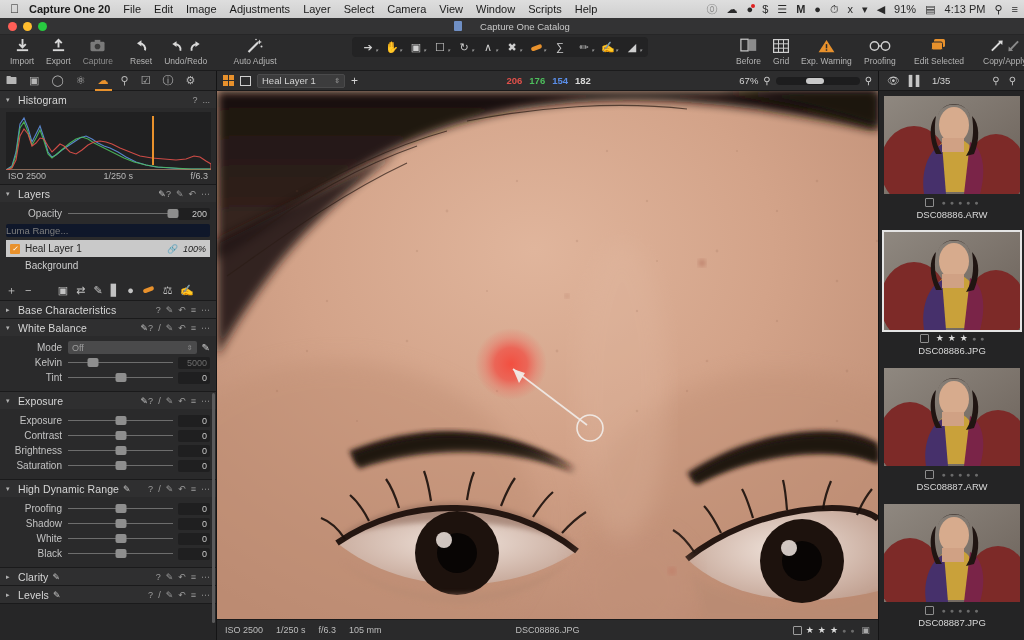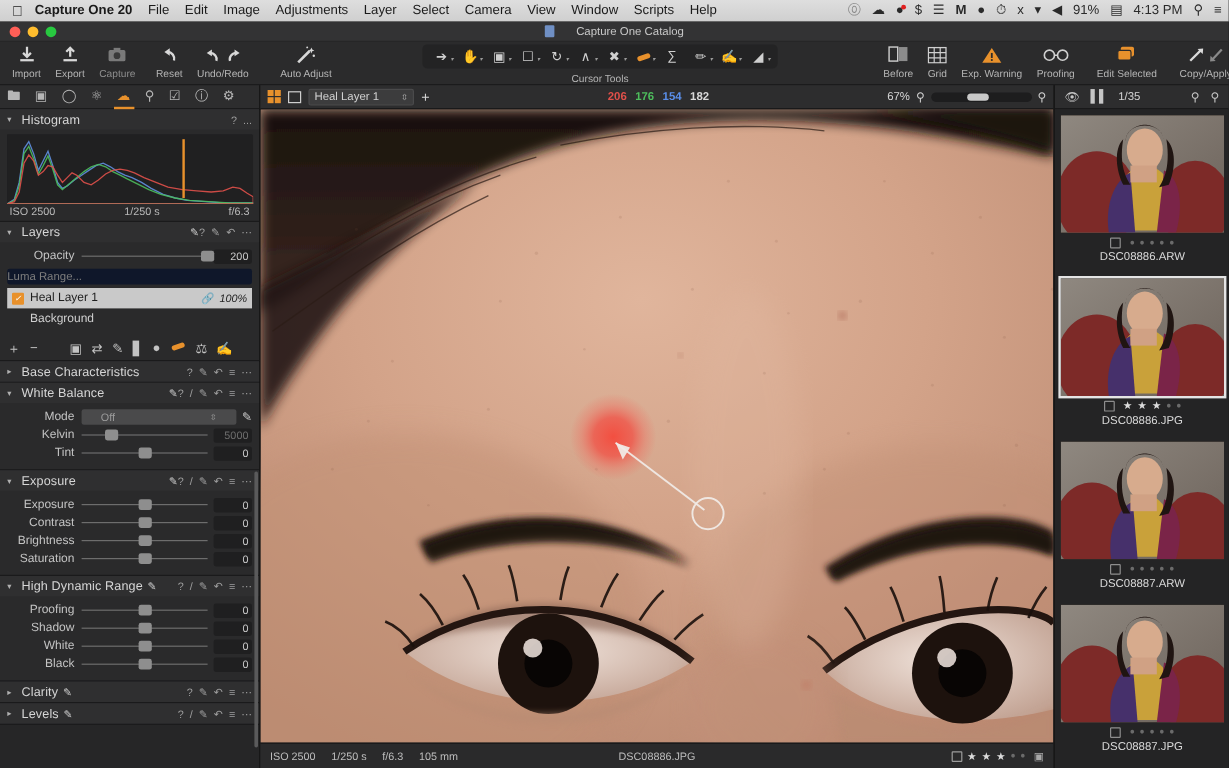--- a/index.html
+++ b/index.html
@@ -291,21 +291,20 @@
         <svg width="13" height="11" viewBox="0 0 14 11">
             <rect x="1" y="3.5" width="12" height="4.5" rx="2.2" transform="rotate(-20 7 5.7)" fill="#e8912c"></rect>
           </svg>
         <i class="car">▾</i>
       </span>
       <span class="ct">∑</span>
       <span class="ct">✏<i class="car">▾</i></span>
       <span class="ct">✍<i class="car">▾</i></span>
       <span class="ct">◢<i class="car">▾</i></span>
     </div>
-    <div class="ct-lbl">Cursor Tools</div>
   </div>
 
   <div class="tb-group" style="left:730px;">
     <div class="tb-item" style="min-width:36px">
       <span class="tb-ico">
         <svg width="18" height="15" viewBox="0 0 20 16">
             <rect x="1" y="1" width="8" height="13" fill="none" stroke="#cfcfcf" stroke-width="1.3"></rect>
             <rect x="10" y="1" width="8" height="13" fill="#8c8c8c"></rect>
           </svg>
       </span>
@@ -482,21 +481,21 @@
         <span>/</span>
         <span>✎</span>
         <span>↶</span>
         <span>≡</span>
         <span>⋯</span>
       </span>
     </div>
     <div class="sect-body">
       <div class="row">
         <span class="lbl">Mode</span>
-        <span style="flex:1;height:13px;background:#4a4a4b;border-radius:2px;display:flex;align-items:center;justify-content:space-between;padding:0 16px;font-size:9px;color:#9d9d9d">
+        <span style="flex:1;height:13px;background:#4a4a4b;border-radius:2px;display:flex;align-items:center;justify-content:space-between;padding:0 4px;font-size:9px;color:#9d9d9d">
           <span>Off</span>
           <span style="font-size:7px">⇳</span>
         </span>
         <span style="margin-left:5px;color:#cfcfcf;font-size:10px">✎</span>
       </div>
       <div class="row">
         <span class="lbl">Kelvin</span>
         <span class="slider">
           <i class="track"></i>
           <i class="knob" style="left:24%"></i>

